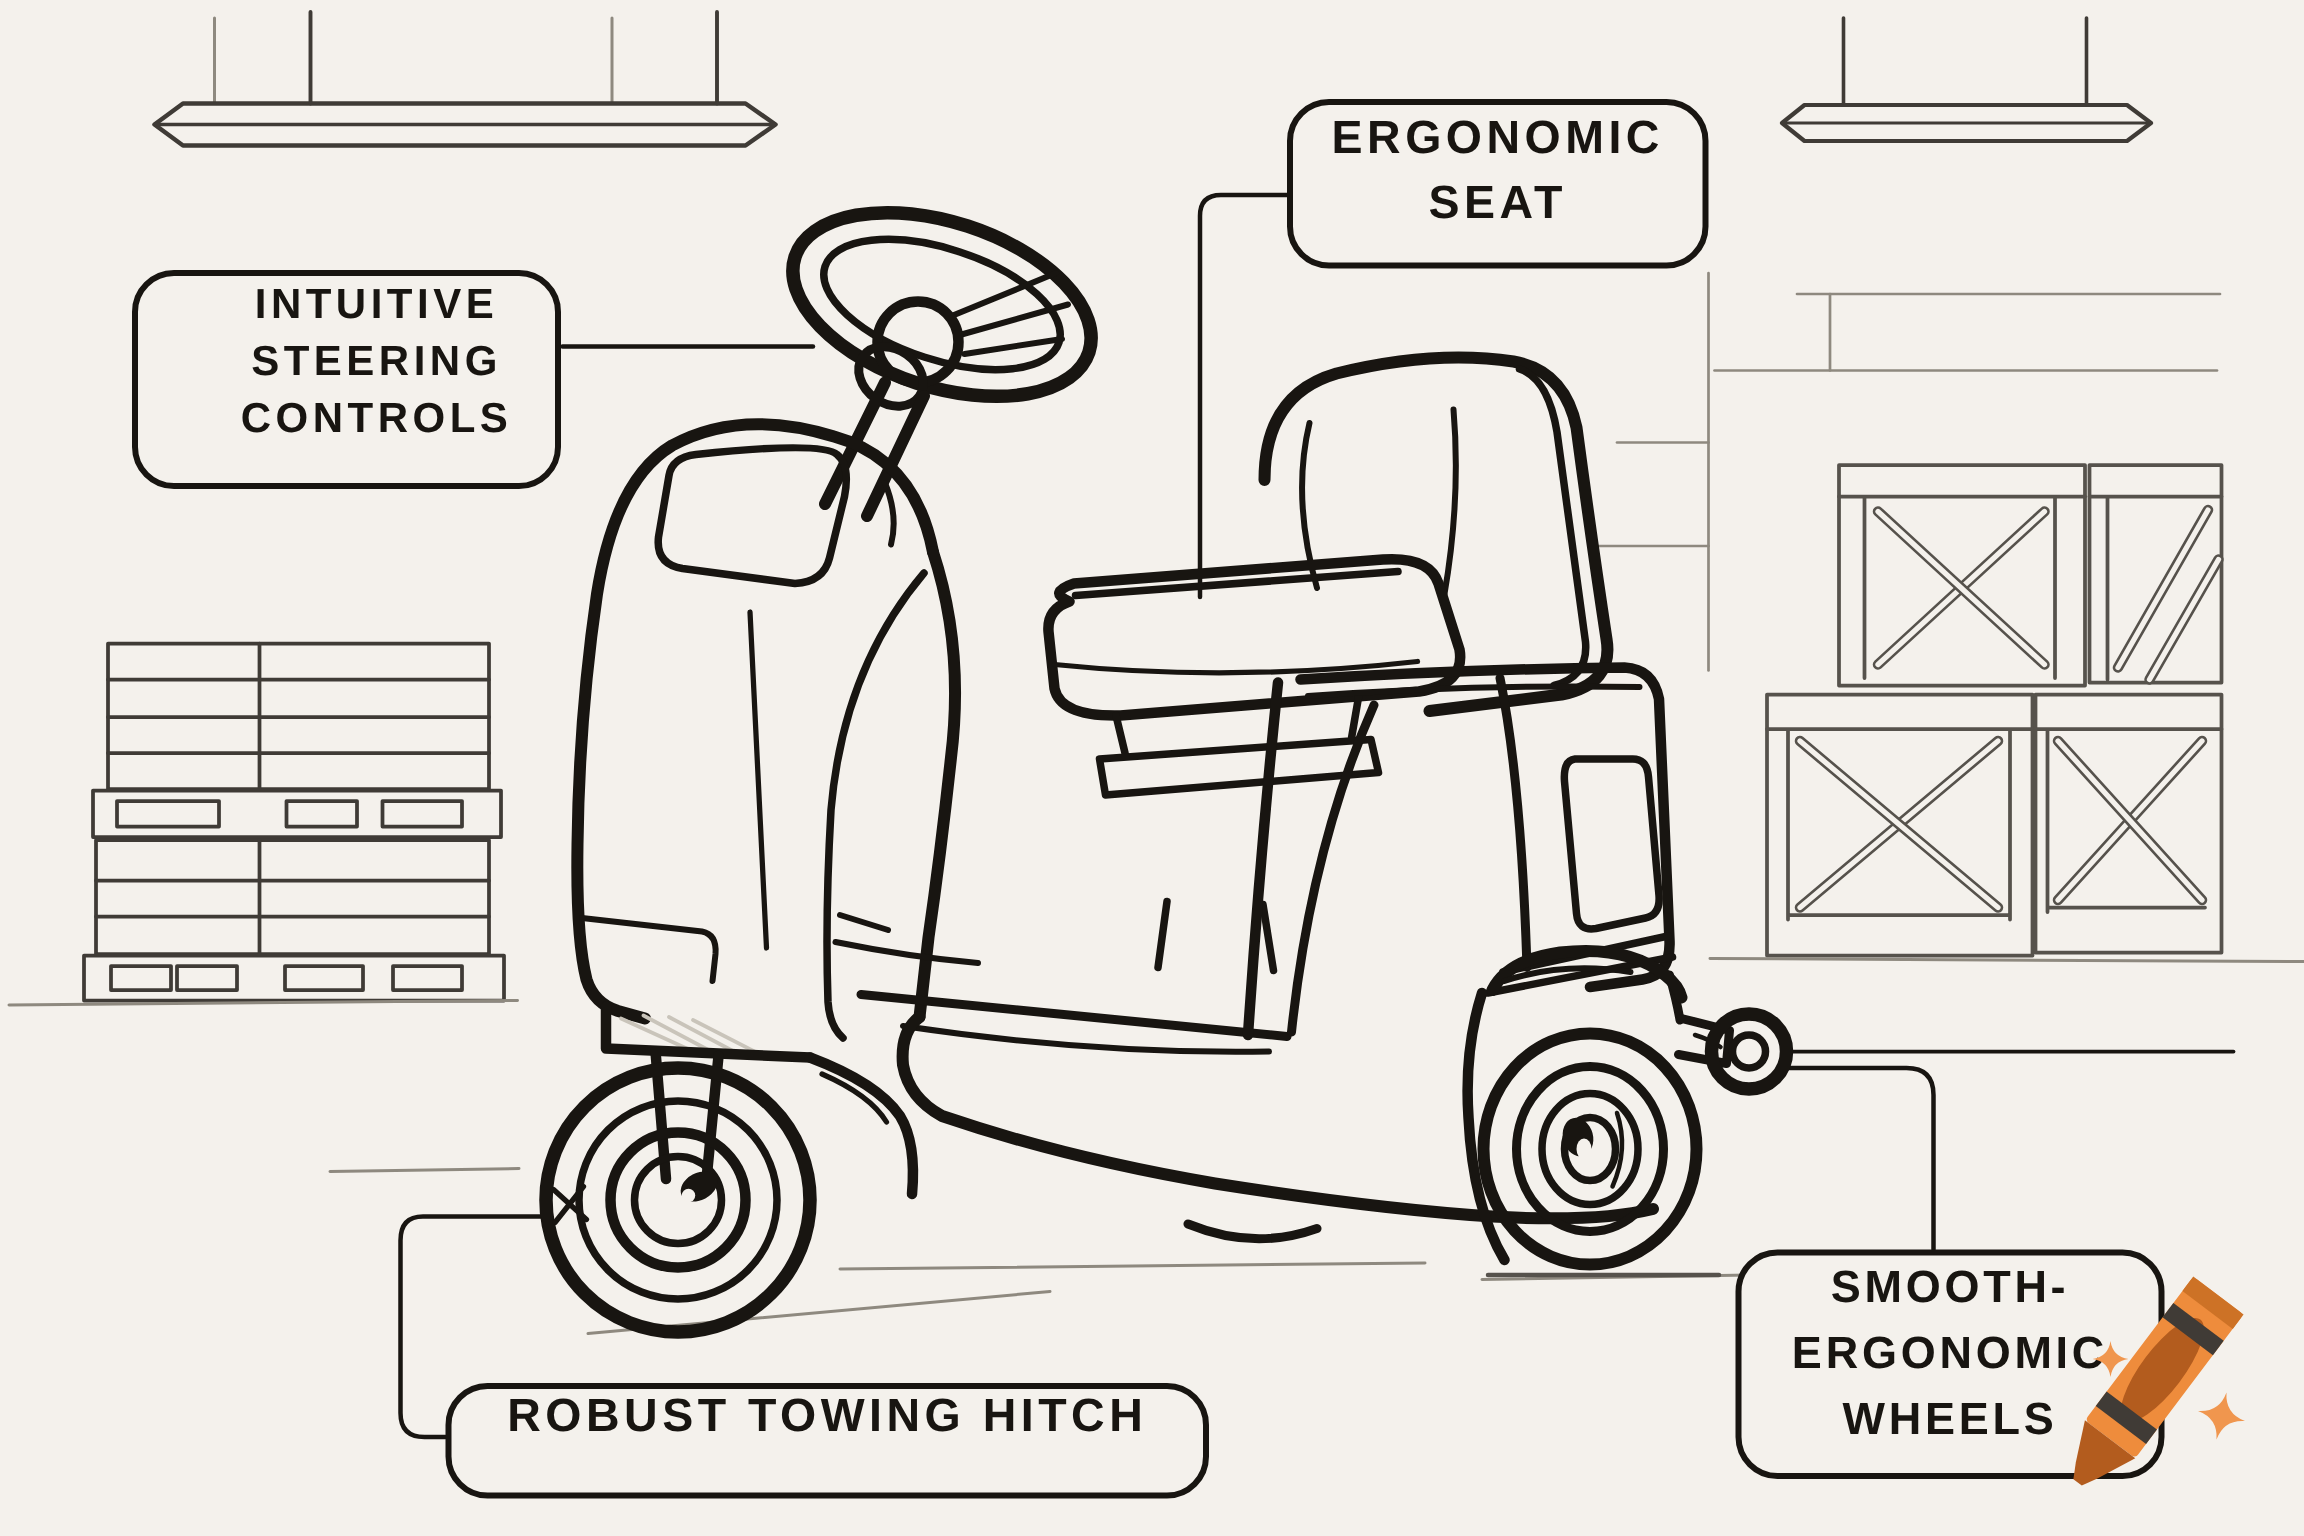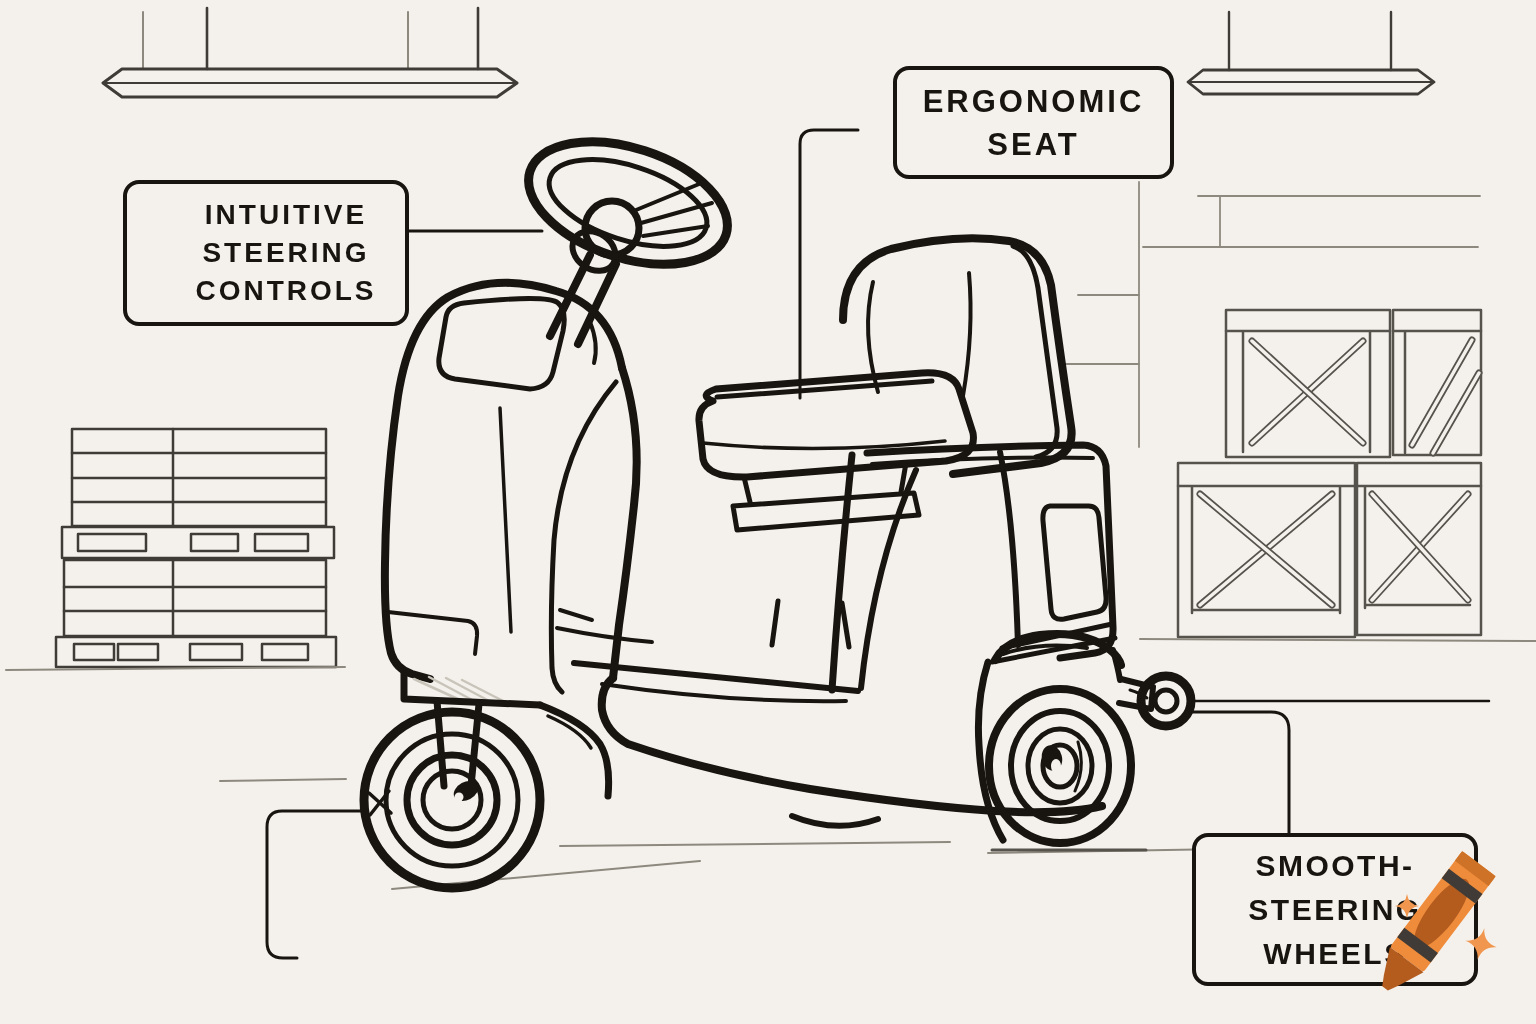--- a/index.html
+++ b/index.html
@@ -8,23 +8,23 @@
     --crayon-end:#cd7226; --crayon-stripe:#403b36; --sparkle:#f0964e;
   }
   html,body{margin:0;padding:0;}
   body{background:var(--background);font-family:"Liberation Sans",sans-serif;}
   .stage{position:relative;width:1536px;height:1024px;overflow:hidden;background:var(--background);}
   .stage svg{position:absolute;left:0;top:0;}
   #art{z-index:1;}
   #crayon-layer{z-index:3;left:1340px;top:850px;}
   .callout{
     position:absolute;z-index:2;box-sizing:border-box;
-    border:4px solid var(--ink);border-radius:16px;background:var(--background);
-    display:flex;align-items:center;justify-content:center;text-align:center;
-    color:var(--ink);font-weight:700;margin-left:35px;
+    border:4px solid var(--ink);border-radius:28px;background:var(--background);
+    display:flex;justify-content:center;text-align:center;
+    color:var(--ink);font-weight:700;
   }
   .callout-text{white-space:pre-line;display:block;}
   #co-steering{left:88px;top:180px;width:286px;height:146px;font-size:28px;line-height:38px;letter-spacing:3px;padding-left:40px;}
   #co-seat{left:858px;top:66px;width:281px;height:113px;font-size:31px;line-height:43px;letter-spacing:3px;}
   #co-hitch{left:297px;top:922px;width:509px;height:77px;font-size:31px;line-height:36px;letter-spacing:3px;}
   #co-wheels{left:1157px;top:833px;width:286px;height:153px;font-size:30px;line-height:44px;letter-spacing:2.5px;}
 </style>
 </head>
 <body>
 
@@ -231,23 +231,26 @@
 
   <div class="callout" id="co-steering">
     <span class="callout-text">INTUITIVE
 STEERING
 CONTROLS</span>
   </div>
   <div class="callout" id="co-seat">
     <span class="callout-text">ERGONOMIC
 SEAT</span>
   </div>
+  <div class="callout" id="co-hitch">
+    <span class="callout-text">ROBUST TOWING HITCH</span>
+  </div>
   <div class="callout" id="co-wheels">
     <span class="callout-text">SMOOTH-
-STEERING
+ERGONOMIC
 WHEELS</span>
   </div>
 
   <svg id="crayon-layer" width="196" height="174" viewBox="1340 850 196 174">
     <g transform="translate(1432,926) rotate(127)">
       <rect x="-78" y="-21" width="120" height="42" rx="3" fill="var(--crayon-orange)"></rect>
       <rect x="-78" y="-21" width="12" height="42" fill="var(--crayon-end)"></rect>
       <ellipse cx="-16" cy="0" rx="42" ry="14" fill="var(--crayon-burnt)"></ellipse>
       <rect x="-56" y="-21" width="12" height="42" fill="var(--crayon-stripe)"></rect>
       <rect x="18" y="-21" width="12" height="42" fill="var(--crayon-stripe)"></rect>

